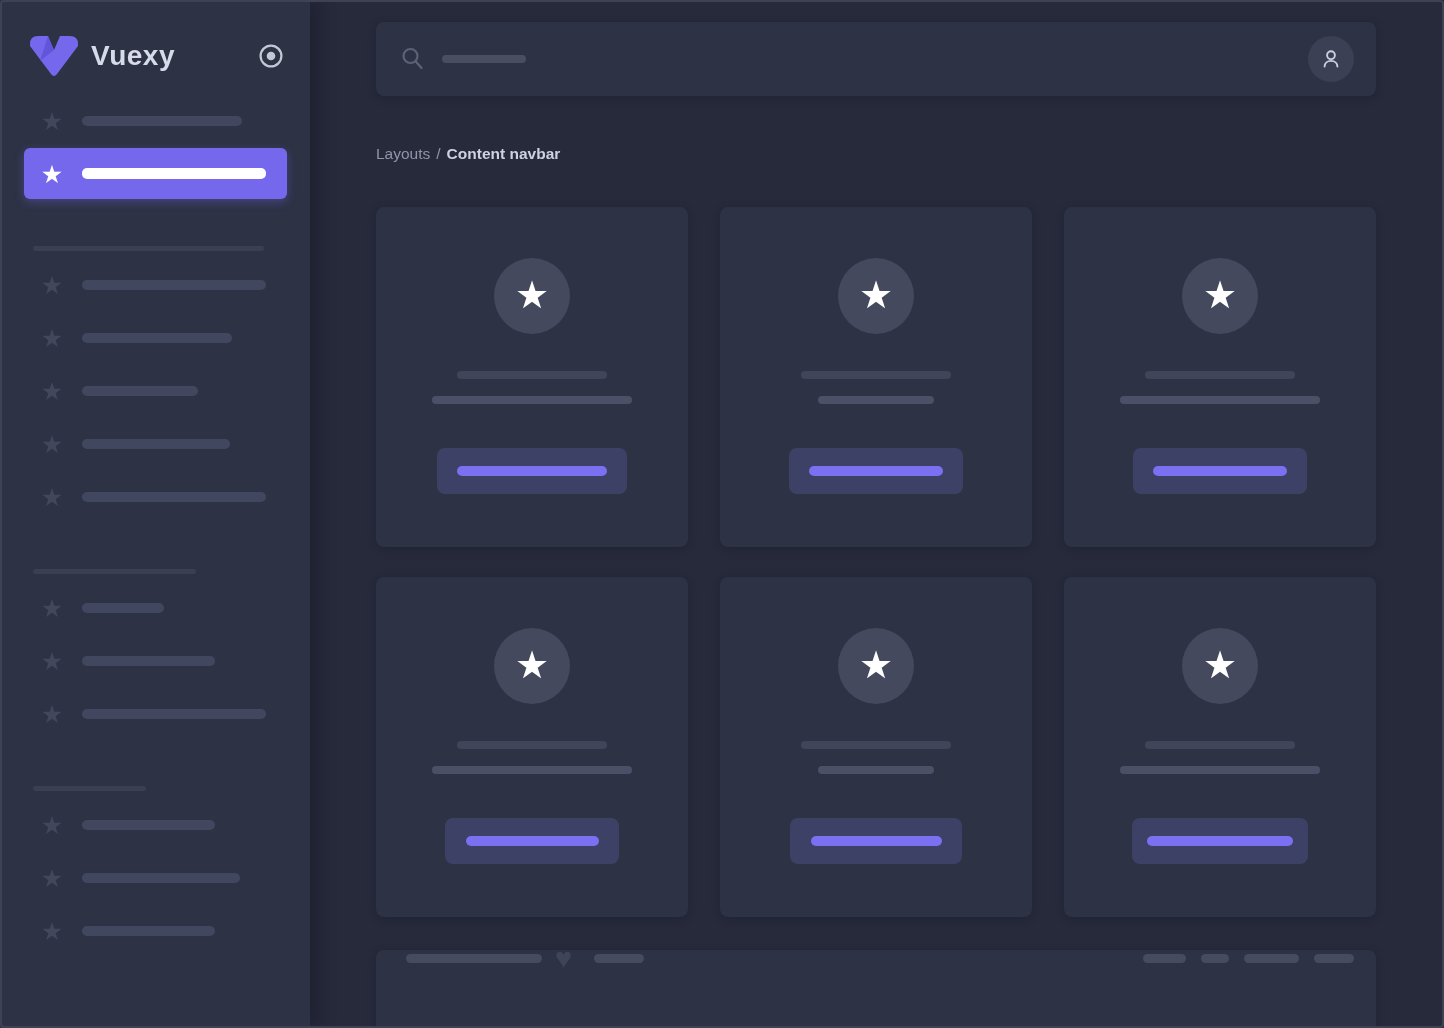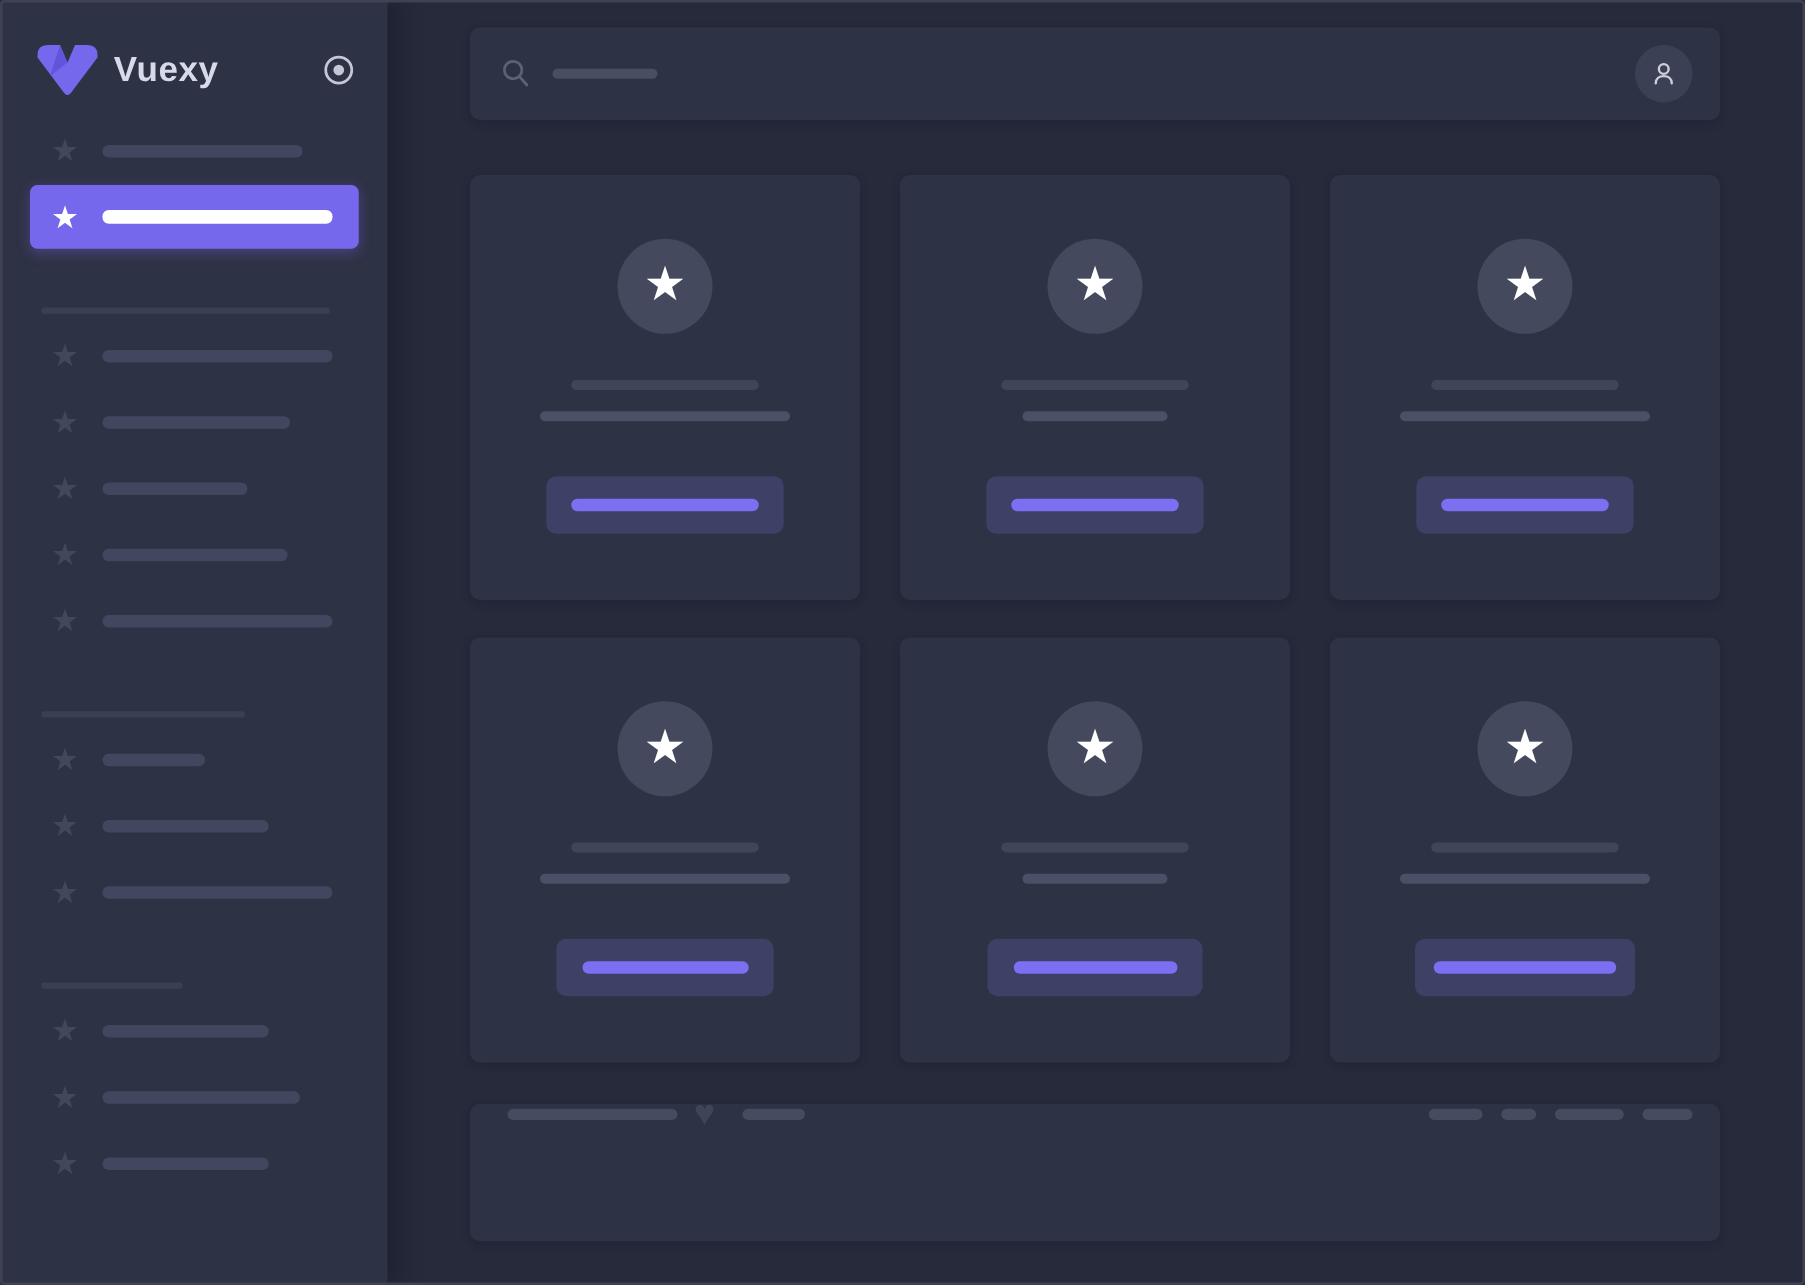--- a/index.html
+++ b/index.html
@@ -188,20 +188,23 @@
     <div class="avatar">
       <span>
         <svg width="24" height="24" viewBox="0 0 24 24">
           <circle cx="12" cy="8.2" r="3.9" fill="none" stroke="#ccd0de" stroke-width="1.9"></circle>
           <path d="M5.6 19.6 c0-3.7 2.9-5.7 6.4-5.7 s6.4 2 6.4 5.7" fill="none" stroke="#ccd0de" stroke-width="1.9" stroke-linecap="round"></path>
         </svg>
       </span>
     </div>
   </div>
 
+  <div class="breadcrumb">
+    <span class="muted">Layouts</span><span class="sep">/</span><span class="current">Content navbar</span>
+  </div>
 
   <div class="grid">
 
     <div class="card">
       <div class="circle">
           <span class="star">★</span>
         </div>
       <div class="bar1" style="width: 150px;"></div>
       <div class="bar2" style="width: 200px;"></div>
       <div class="btn" style="width: 190px;">

